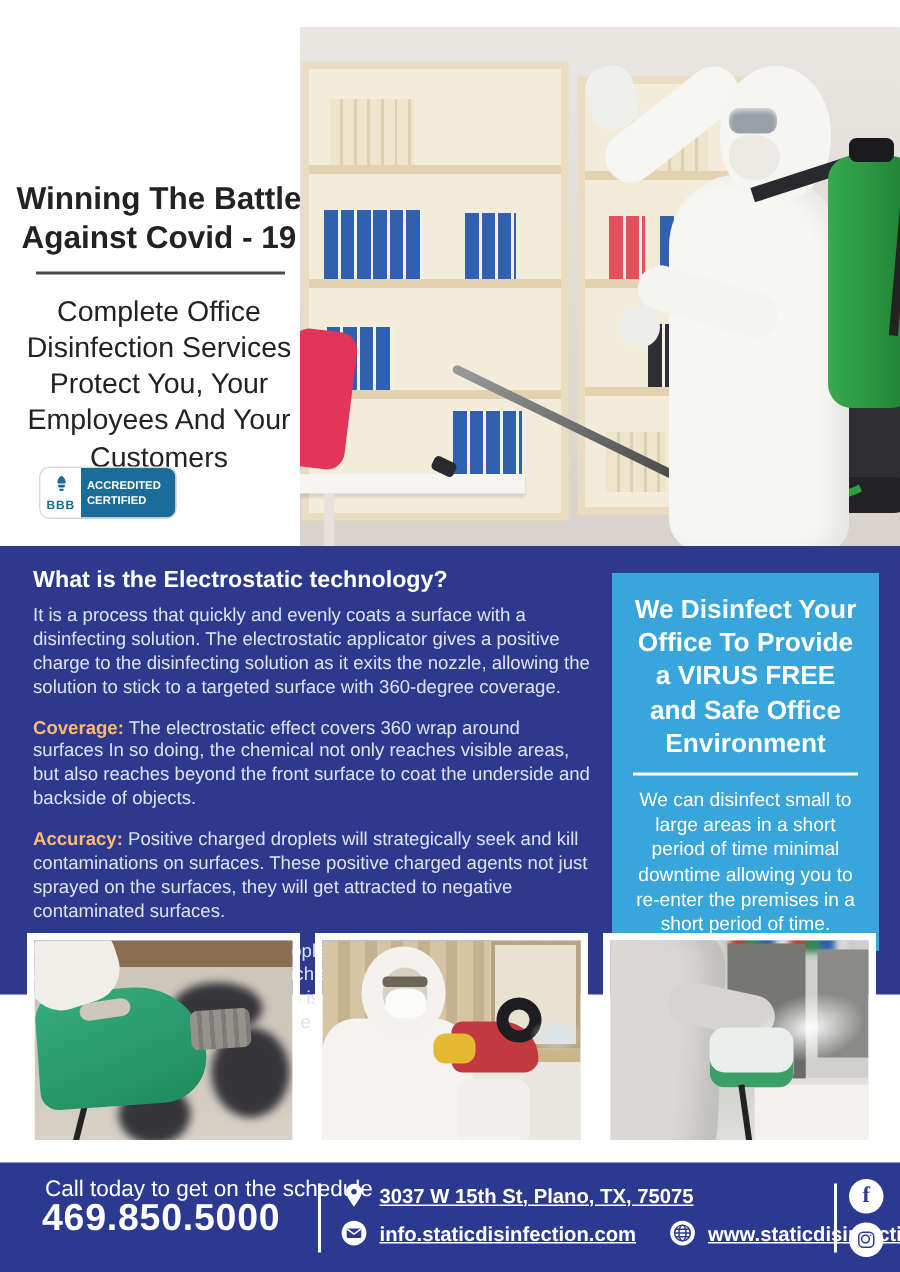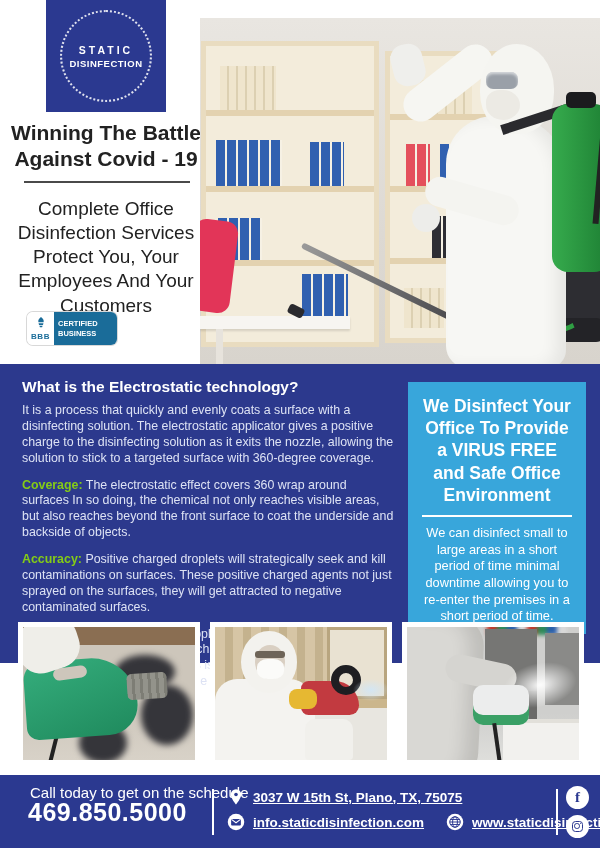--- a/index.html
+++ b/index.html
@@ -73,21 +73,21 @@
   .h-tank-rod{left:398px;top:80px;width:6px;height:126px;background:#222;transform:rotate(5deg);}
   .h-hose{left:296px;top:168px;width:112px;height:140px;border:5px solid #2f9e43;border-radius:50%;
         border-color:transparent transparent #2f9e43 #2f9e43;transform:rotate(22deg);}
 
   
   .bluesec{position:absolute;left:0;top:364px;width:600px;height:299px;background:#2c398d;}
   .info-col{position:absolute;left:22px;top:14px;width:372px;}
   .sec-h{font-size:15.5px;font-weight:bold;color:#fff;margin:0 0 7px;}
   .sec-h2{margin-top:2px;}
   .sec-p{font-size:12.4px;line-height:1.28;color:#dde2f4;margin:0 0 11px;}
-  .lead{color:#84cc16;font-weight:bold;}
+  .lead{color:#fdba74;font-weight:bold;}
 
   .promo{position:absolute;left:408px;top:18px;width:178px;height:252px;background:#38a6db;
         box-sizing:border-box;padding:13px 12px;text-align:center;color:#fff;}
   .promo-h{font-size:17.5px;line-height:1.27;margin:0;font-weight:600;}
   .promo-hr{width:150px;height:2px;background:#fff;margin:9px auto 8px;}
   .promo-p{font-size:12.8px;line-height:1.3;margin:0;}
 
   
   .photo{position:absolute;top:622px;width:182px;height:143px;border:5px solid #fff;
         box-sizing:border-box;overflow:hidden;}
@@ -150,41 +150,35 @@
   .ig-glyph::after{content:"";position:absolute;width:3.6px;height:3.6px;border:1.4px solid #2b3990;
         border-radius:50%;top:1.2px;left:1.2px;}
   .ig-glyph::before{content:"";position:absolute;width:1.6px;height:1.6px;background:#2b3990;
         border-radius:50%;top:.6px;right:.6px;}
 </style>
 </head>
 <body>
 
 <div class="page">
 
-  <div class="logo">
-    <div class="logo-circle">
-      <div class="logo-l1">STATIC</div>
-      <div class="logo-l2">DISINFECTION</div>
-    </div>
-  </div>
 
   <h1 class="headline">Winning The Battle Against Covid - 19</h1>
   <div class="hr1"></div>
   <div class="subhead">Complete Office Disinfection Services Protect You, Your Employees And Your Customers</div>
 
   <div class="badge-bbb">
     <div class="bbb-left">
       <svg width="14" height="16" viewBox="0 0 16 18">
         <path d="M8 1c2.4 1.8 3.6 3.6 3 6H5C4.4 4.6 5.6 2.8 8 1z" fill="#1a6c99"></path>
         <path d="M5.2 8h5.6l-.6 2.2H5.8z" fill="#1a6c99"></path>
         <path d="M6.2 11h3.6l-.5 1.8H6.7z" fill="#1a6c99"></path>
       </svg>
       <span class="bbb-abbr">BBB</span>
     </div>
-    <div class="bbb-right">CERTIFIED BUSINESS</div>
+    <div class="bbb-right">ACCREDITED CERTIFIED</div>
   </div>
 
 
   <div class="hero">
     <div class="abs h-board"></div>
     <div class="abs h-shelf h-shelfA">
       <div class="abs h-board-line" style="top:64px"></div>
       <div class="abs h-board-line" style="top:140px"></div>
       <div class="abs h-board-line" style="top:214px"></div>
       <div class="binders b-cream" style="left:14px;top:20px;width:56px;height:44px"></div>

